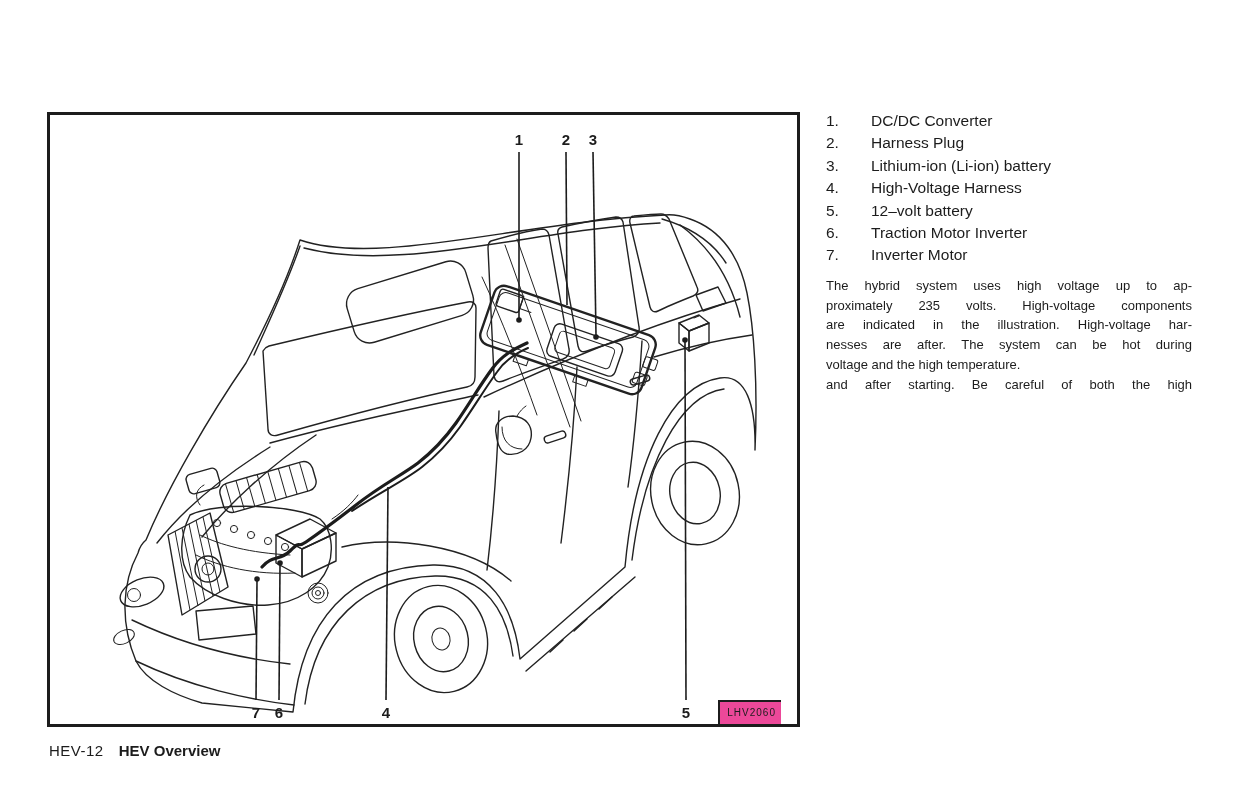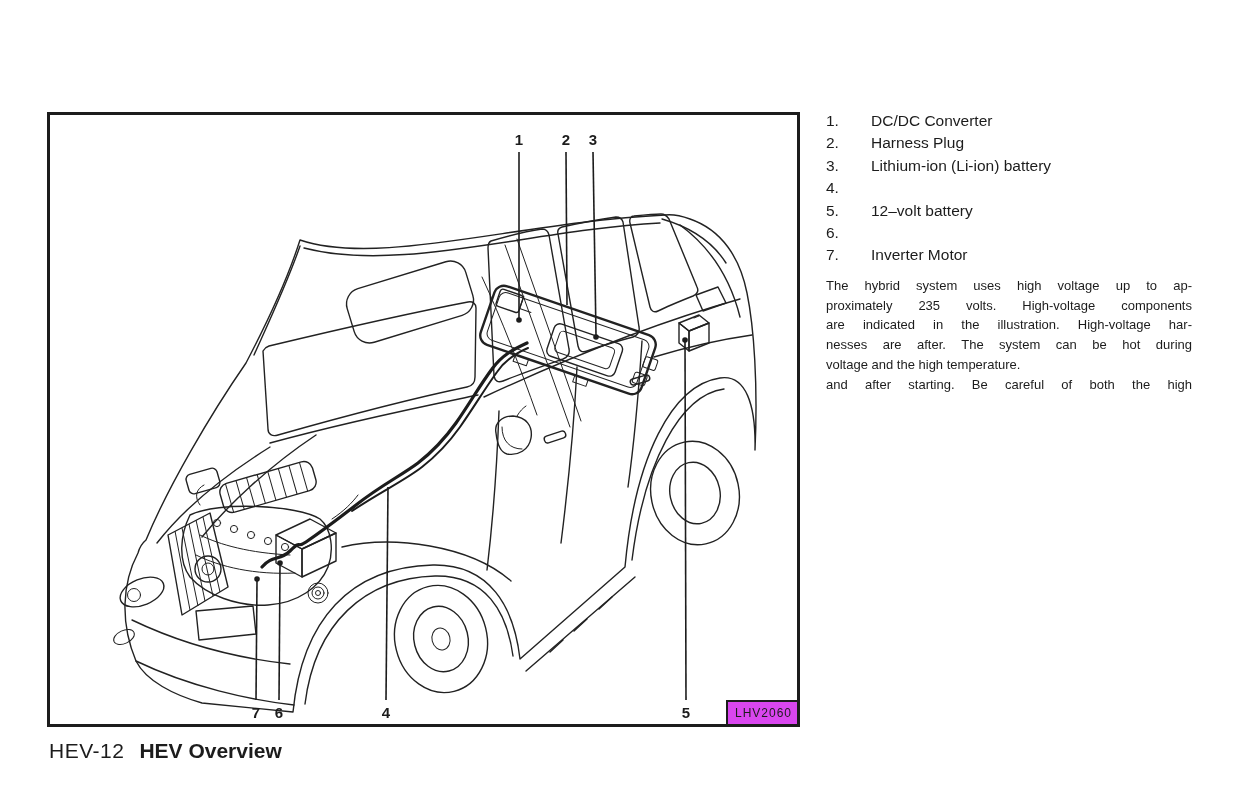--- a/index.html
+++ b/index.html
@@ -7,32 +7,32 @@
     width:1241px;height:798px;position:relative;overflow:hidden;
     background:#ffffff;color:#1c1c1c;
     font-family:"Liberation Sans", sans-serif;
   }
   .frame{
     position:absolute;left:47px;top:112px;width:753px;height:615px;
     box-sizing:border-box;border:3px solid #1c1c1c;background:#fff;
   }
   .frame svg{display:block;}
   .figure-code-box{
-    position:absolute;right:0;bottom:0;background:#d946ef;
+    position:absolute;right:16px;bottom:0;background:#ec4899;
     border-top:2px solid #1c1c1c;border-left:2px solid #1c1c1c;
-    font-size:12px;line-height:18px;padding:2px 5px 2px 7px;letter-spacing:1px;
+    font-size:10px;line-height:18px;padding:2px 5px 2px 7px;letter-spacing:1px;
   }
   .legend{position:absolute;left:826px;top:110px;width:366px;}
   .legend-row{display:flex;font-size:15.5px;line-height:22.4px;}
   .legend-num{width:45px;flex:none;}
   .legend-label{flex:1;}
   .desc{margin-top:9px;font-size:13px;line-height:19.8px;}
   .desc-line{text-align:justify;text-align-last:justify;white-space:normal;}
   .desc-line.last{text-align-last:left;}
-  .footer{position:absolute;left:49px;top:740px;font-size:21px;line-height:22px;}
+  .footer{position:absolute;left:49px;top:740px;font-size:15px;line-height:22px;}
   .footer .code{font-weight:normal;letter-spacing:0.5px;}
   .footer .title{font-weight:bold;margin-left:15px;}
   svg .ln{stroke:#222;fill:none;stroke-width:1.4;stroke-linecap:round;stroke-linejoin:round;}
   svg .thick{stroke-width:2.4;}
   svg .thin{stroke-width:1;}
   svg .callout-line{stroke:#1c1c1c;stroke-width:1.6;fill:none;}
   svg .dot{fill:#1c1c1c;stroke:none;}
   svg text{font-family:"Liberation Sans",sans-serif;font-weight:bold;font-size:15px;fill:#1c1c1c;text-anchor:middle;}
 </style>
 </head>
@@ -210,27 +210,29 @@
   <div class="legend-row">
     <span class="legend-num">2.</span>
     <span class="legend-label">Harness Plug</span>
   </div>
   <div class="legend-row">
     <span class="legend-num">3.</span>
     <span class="legend-label">Lithium-ion (Li-ion) battery</span>
   </div>
   <div class="legend-row">
     <span class="legend-num">4.</span>
+    <span class="legend-label">High-Voltage Harness</span>
   </div>
   <div class="legend-row">
     <span class="legend-num">5.</span>
     <span class="legend-label">12–volt battery</span>
   </div>
   <div class="legend-row">
     <span class="legend-num">6.</span>
+    <span class="legend-label">Traction Motor Inverter</span>
   </div>
   <div class="legend-row">
     <span class="legend-num">7.</span>
     <span class="legend-label">Inverter Motor</span>
   </div>
 
   <div class="desc">
     <div class="desc-line">The hybrid system uses high voltage up to ap-</div>
     <div class="desc-line">proximately 235 volts. High-voltage components</div>
     <div class="desc-line">are indicated in the illustration. High-voltage har-</div>

